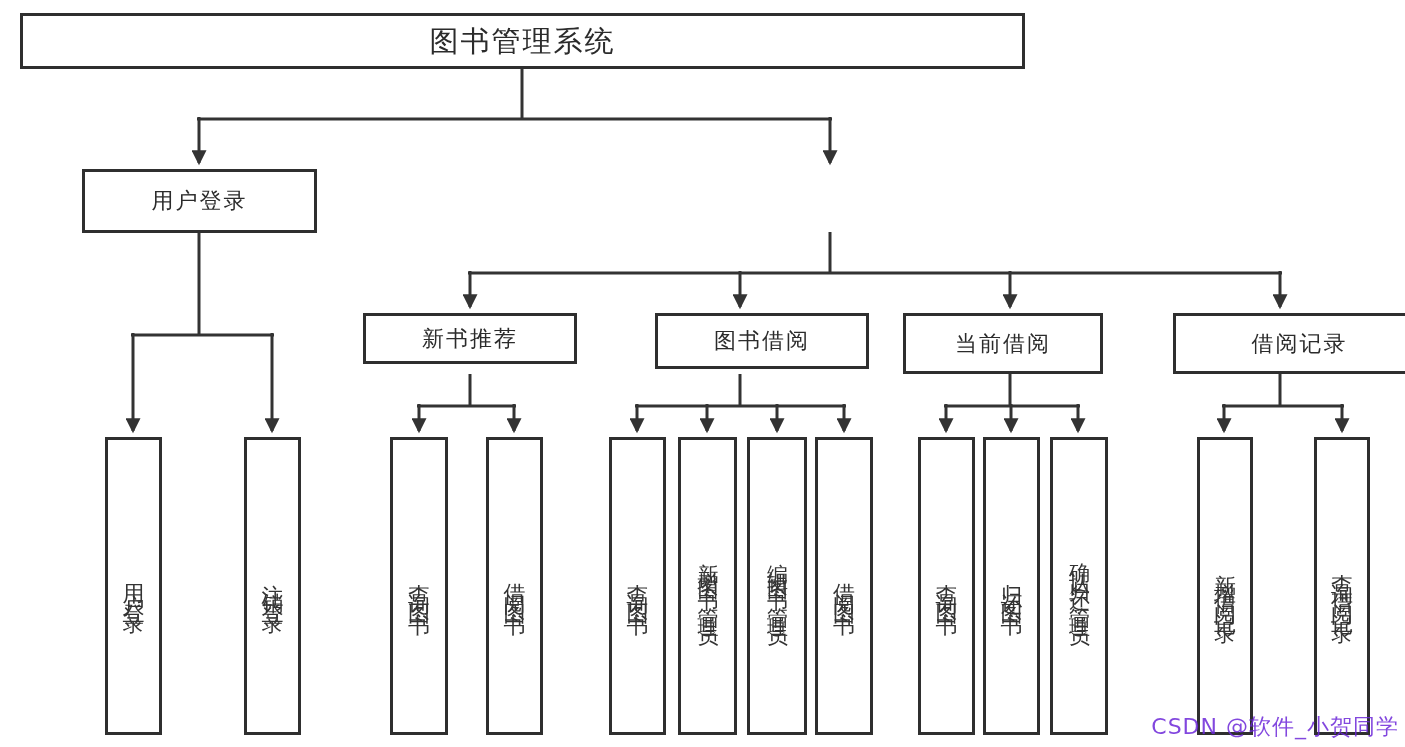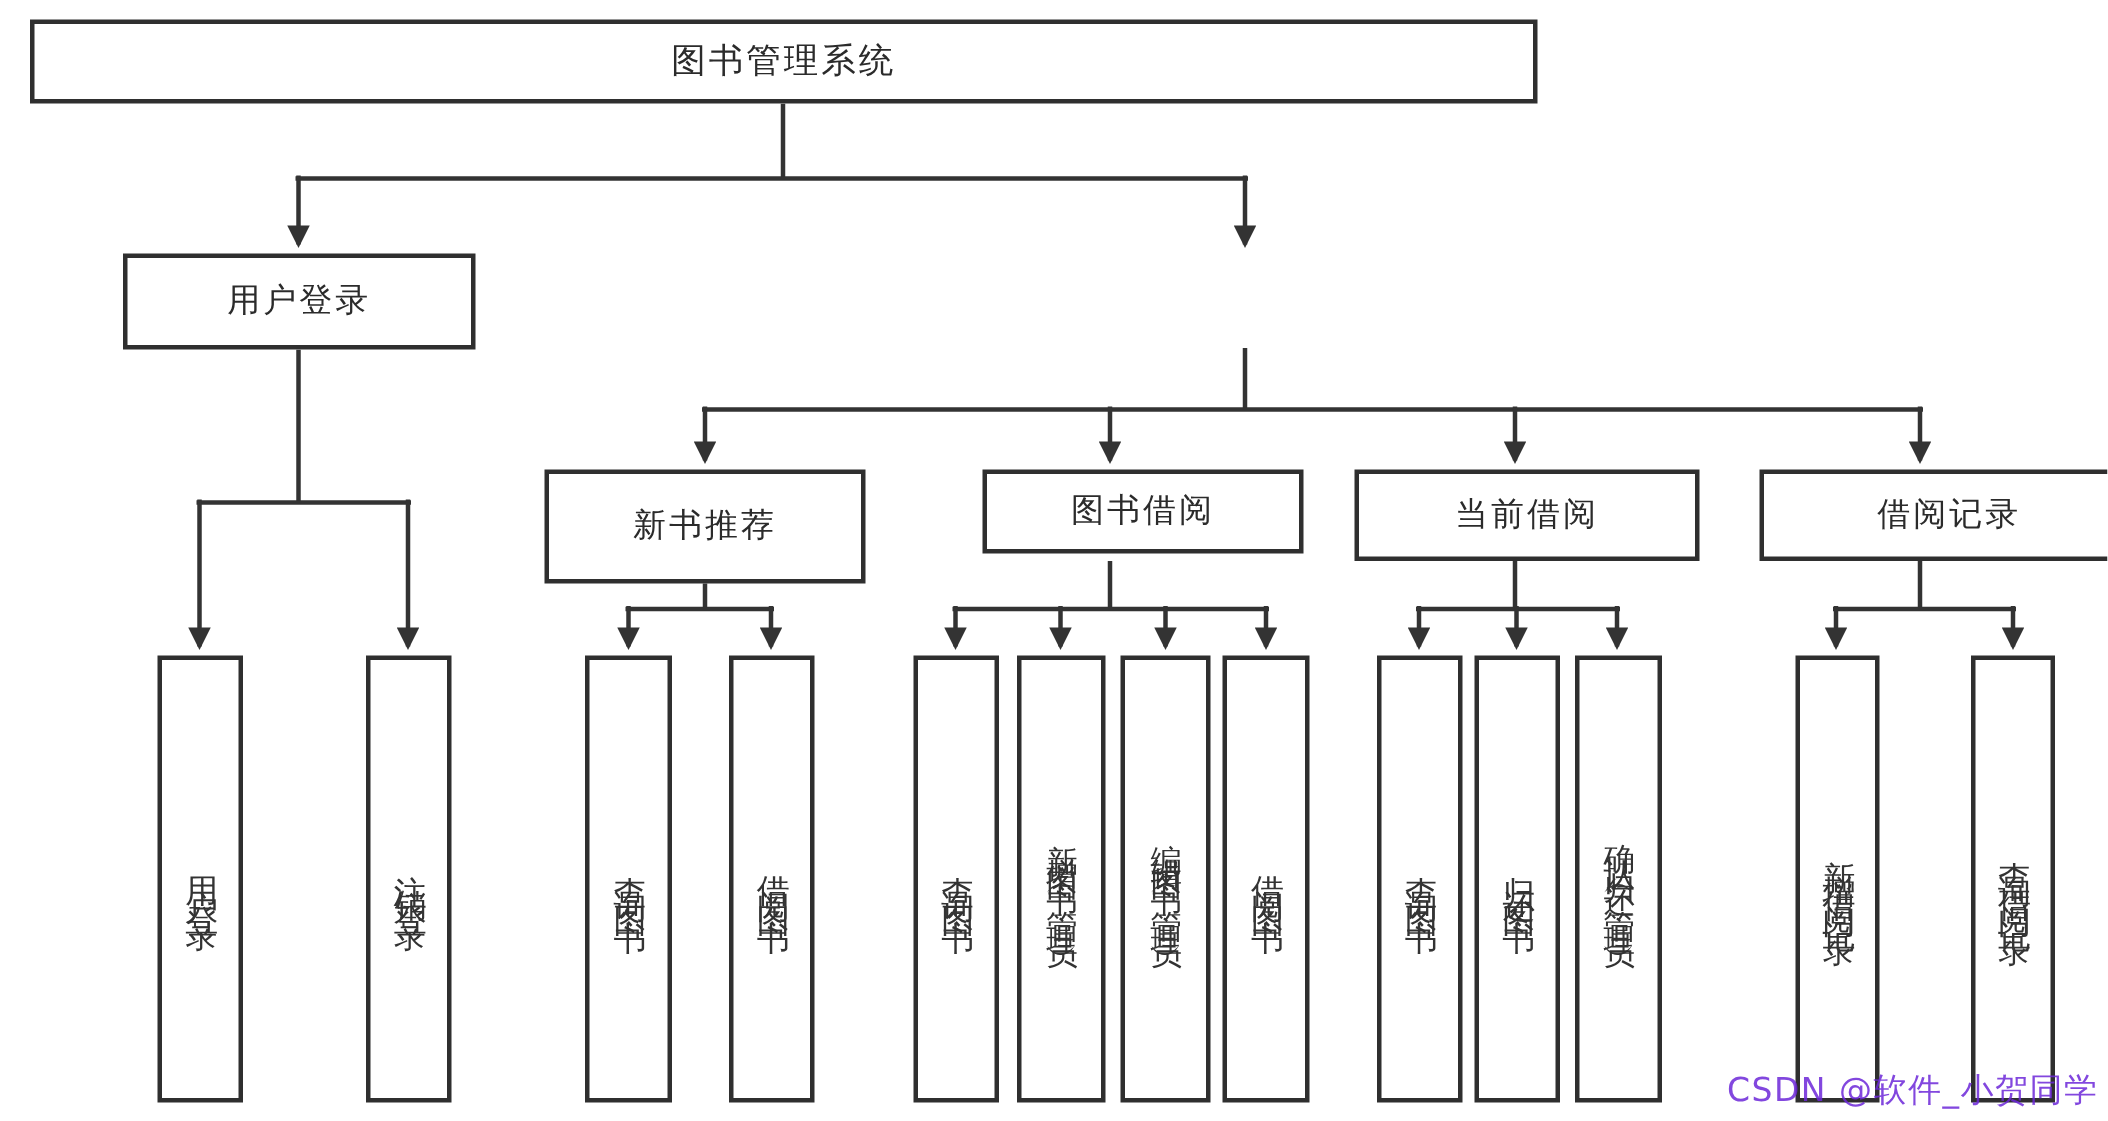--- a/index.html
+++ b/index.html
@@ -34,21 +34,21 @@
     align-items: center;
     justify-content: center;
   }
   .lbl {
     font-size: 22px;
     color: #2b2b2b;
     letter-spacing: 2px;
     white-space: nowrap;
     line-height: 1;
   }
-  .lbl.title { font-size: 23px; }
+  .lbl.title { font-size: 29px; }
   .vlbl {
     writing-mode: vertical-rl;
     text-orientation: mixed;
     font-size: 22px;
     color: #333333;
     letter-spacing: 10px;
     line-height: 1;
     white-space: nowrap;
   }
   .vlbl.long { letter-spacing: 9px; font-size: 21px; }
@@ -118,27 +118,27 @@
   </svg>
 
   <div class="node" style="left:20px;top:13px;width:1005px;height:56px">
     <span class="lbl title">图书管理系统</span>
   </div>
 
   <div class="node" style="left:82px;top:169px;width:235px;height:64px">
     <span class="lbl">用户登录</span>
   </div>
 
-  <div class="node" style="left:363px;top:313px;width:214px;height:76px">
+  <div class="node" style="left:363px;top:313px;width:214px;height:51px">
     <span class="lbl">新书推荐</span>
   </div>
   <div class="node" style="left:655px;top:313px;width:214px;height:56px">
     <span class="lbl">图书借阅</span>
   </div>
-  <div class="node" style="left:903px;top:313px;width:230px;height:61px">
+  <div class="node" style="left:903px;top:313px;width:200px;height:61px">
     <span class="lbl">当前借阅</span>
   </div>
   <div class="node" style="left:1173px;top:313px;width:253px;height:61px">
     <span class="lbl">借阅记录</span>
   </div>
 
   <div class="node" style="left:105px;top:437px;width:57px;height:298px">
     <span class="vlbl">用户登录</span>
   </div>
   <div class="node" style="left:244px;top:437px;width:57px;height:298px">

